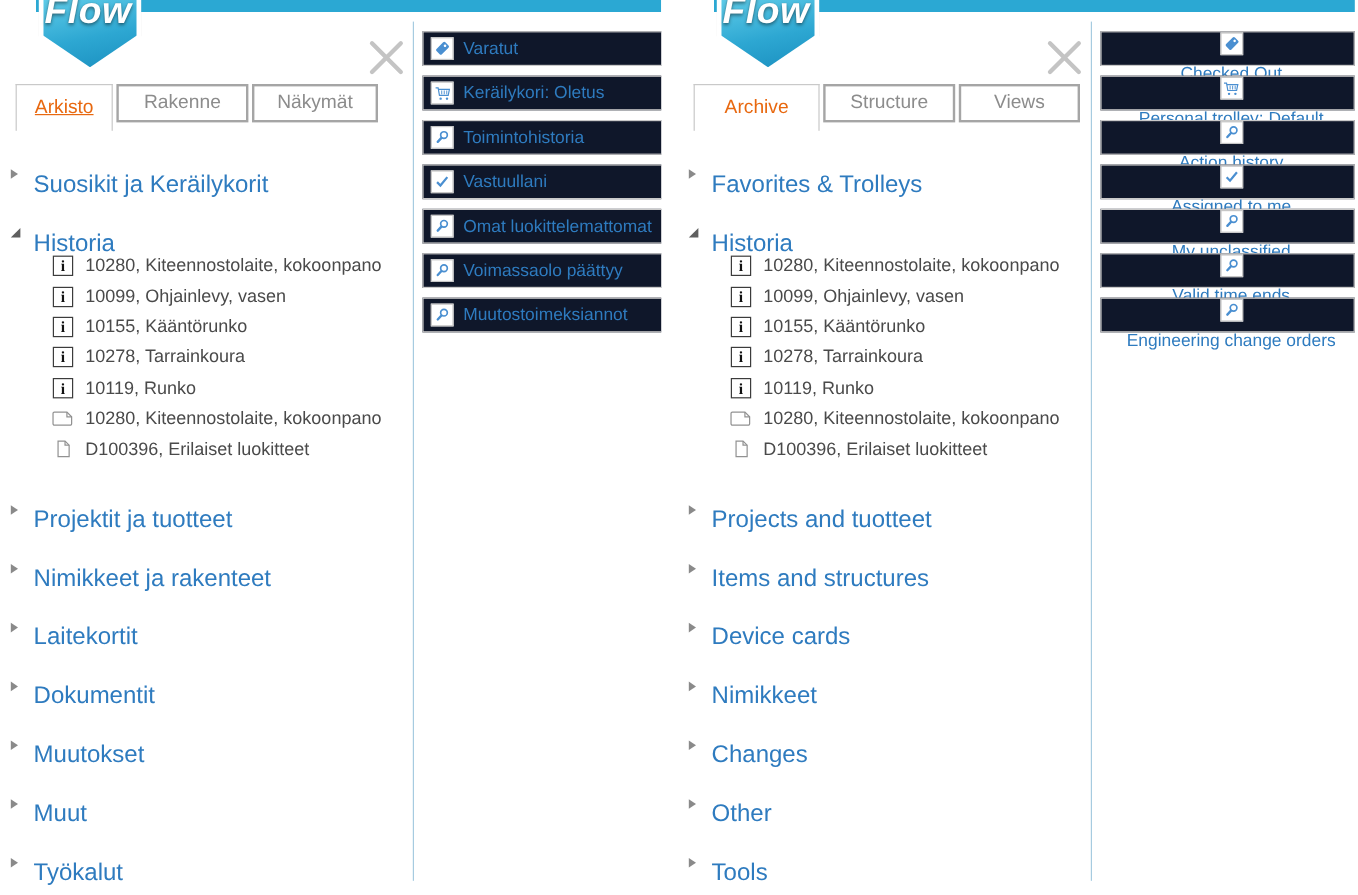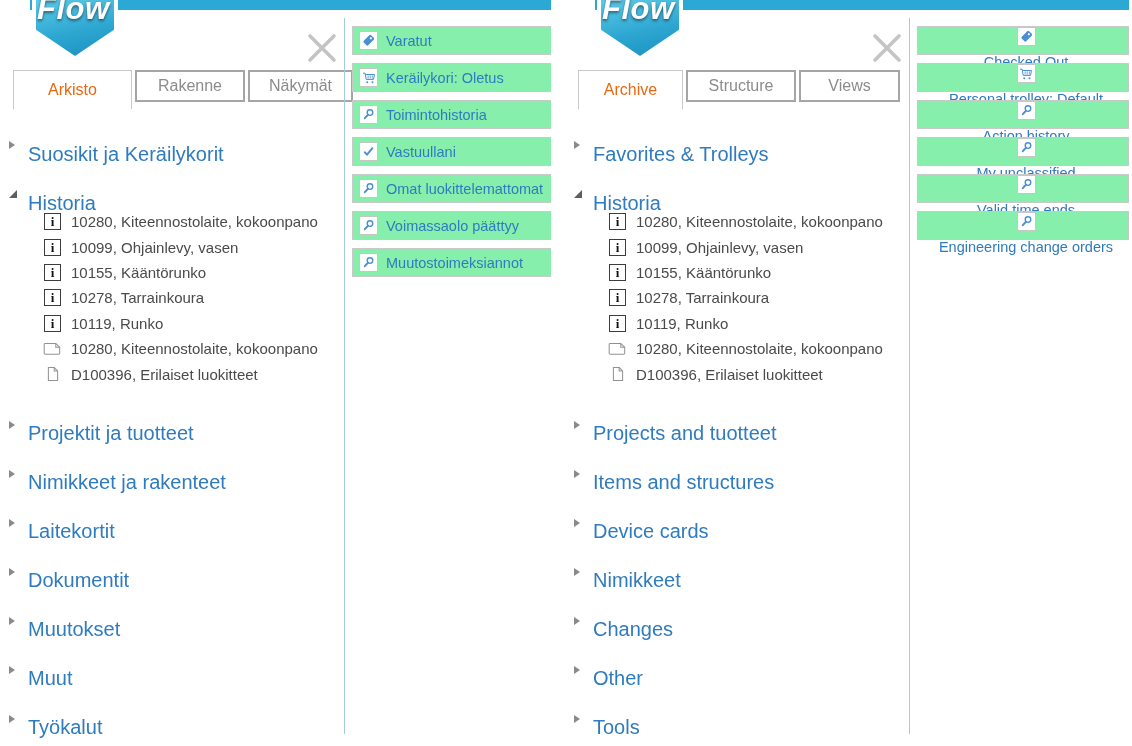--- a/index.html
+++ b/index.html
@@ -44,21 +44,21 @@
   .child-icon{width:19px;height:19px;margin-right:9px;display:flex;align-items:center;justify-content:center;color:#929292;flex:none;}
   .i-box{width:15px;height:15px;border:1px solid #3c3c3c;box-sizing:content-box;background:#fff;
     display:flex;align-items:center;justify-content:center;
     font-family:"Liberation Serif",serif;font-weight:bold;font-size:13px;line-height:1;color:#111;}
   .child-label{font-size:15px;color:var(--child-text,#4a4a4a);white-space:nowrap;}
 
   .vsep{position:absolute;left:344px;top:18px;bottom:12px;width:1px;background:var(--divider-blue,#a6cbe0);}
 
   .quick{position:absolute;left:352px;top:26px;display:flex;flex-direction:column;gap:8px;}
   .qbtn{box-sizing:border-box;width:210px;height:29px;border:1px solid var(--border-gray,#c9c9c9);
-    background:#86efac;display:flex;align-items:center;padding-left:6px;gap:8px;cursor:pointer;}
+    background:#0f172a;display:flex;align-items:center;padding-left:6px;gap:8px;cursor:pointer;}
   .panel.right .qbtn{width:212px;flex-direction:column;}
   .qicon{box-sizing:border-box;width:19px;height:19px;border:1px solid #c6c6c6;background:#fff;
     display:flex;align-items:center;justify-content:center;color:var(--icon-blue,#4a8fd1);flex:none;}
   .qlabel{font-size:14.5px;color:var(--link-blue,#2e7bbf);white-space:nowrap;}
 </style>
 </head>
 <body>
 
 <div id="app">
   <div class="panel left">
@@ -67,21 +67,21 @@
       <div class="shield-outer"></div>
       <div class="shield"></div>
       <div class="logo-text">Flow</div>
     </div>
     <div class="close-x">
       <svg viewBox="0 0 38 38">
           <path d="M7 7 L31 31 M31 7 L7 31" stroke="#c4c4c4" stroke-width="3.6" stroke-linecap="round" fill="none"></path>
         </svg>
     </div>
     <div class="tabs">
-        <div class="tab active" style="width: 119px;">Arkisto</div>
+        <div class="tab active" style="width: 81px; text-decoration: underline;">Arkisto</div>
         <div class="tab" style="width: 110px;">Rakenne</div>
         <div class="tab" style="width: 105px;">Näkymät</div>
       </div>
     <div class="tree">
         <div class="tree-section">
           <span class="twisty">
             <span class="tw-c"></span>
           </span>
           <span class="sec-label">Suosikit ja Keräilykorit</span>
         </div>
@@ -407,20 +407,28 @@
             <svg viewBox="0 0 14 14" width="13" height="13">
               <circle cx="8.6" cy="4.9" r="3" fill="none" stroke="currentColor" stroke-width="1.5"></circle>
               <path d="M6.3 7.4 L3 11" stroke="currentColor" stroke-width="2.1" stroke-linecap="round"></path>
             </svg>
           </span>
           <span class="qlabel">Action history</span>
         </div>
         <div class="qbtn">
           <span class="qicon">
             <svg viewBox="0 0 14 14" width="13" height="13">
+              <path d="M2.4 7.3 L5.4 10.3 L11.6 2.8" fill="none" stroke="currentColor" stroke-width="2"></path>
+            </svg>
+          </span>
+          <span class="qlabel">Assigned to me</span>
+        </div>
+        <div class="qbtn">
+          <span class="qicon">
+            <svg viewBox="0 0 14 14" width="13" height="13">
               <circle cx="8.6" cy="4.9" r="3" fill="none" stroke="currentColor" stroke-width="1.5"></circle>
               <path d="M6.3 7.4 L3 11" stroke="currentColor" stroke-width="2.1" stroke-linecap="round"></path>
             </svg>
           </span>
           <span class="qlabel">My unclassified</span>
         </div>
         <div class="qbtn">
           <span class="qicon">
             <svg viewBox="0 0 14 14" width="13" height="13">
               <circle cx="8.6" cy="4.9" r="3" fill="none" stroke="currentColor" stroke-width="1.5"></circle>

